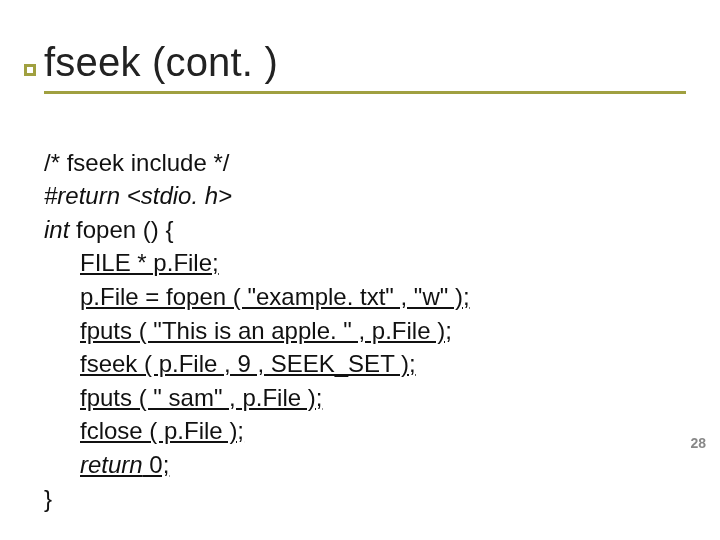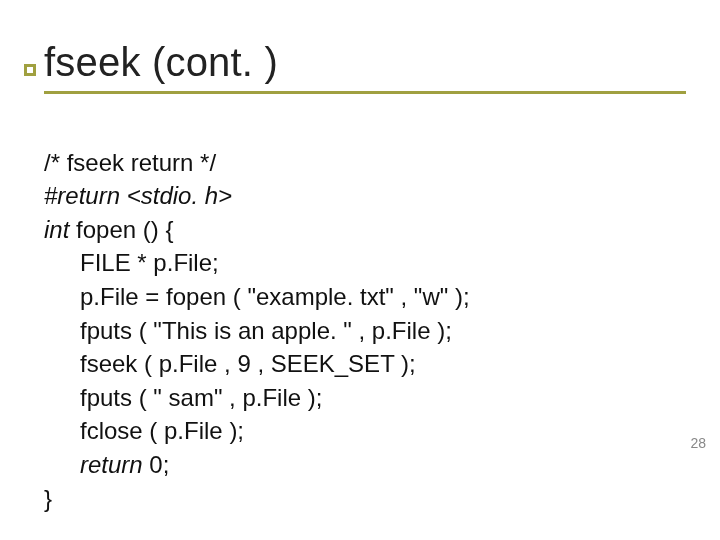--- a/index.html
+++ b/index.html
@@ -40,38 +40,39 @@
     background: #a0a040;
     margin: 0 0 18px 0;
   }
   .code {
     font-size: 24px;
     line-height: 1.4;
     color: #111;
     white-space: pre;
   }
   .italic { font-style: italic; }
-  .indent { padding-left: 36px; display: block; }
+  .indent { padding-left: 36px; display: block; text-decoration: underline; }
   .pagenum {
     position: absolute;
     right: 14px;
     bottom: 16px;
     font-size: 14px;
     color: #888;
+    font-weight: bold;
   }
 </style>
 </head>
 <body>
 
 <div class="slide">
   <div class="accent-square"></div>
   <div class="title">fseek (cont. )</div>
   <div class="rule"></div>
 
   <div class="code">
-<span>/* fseek return */</span>
+<span>/* fseek include */</span>
 <span class="italic">#return</span><span class="italic"> &lt;stdio. h&gt;</span>
 <span class="italic">int</span><span> fopen () {</span>
 <span class="indent">FILE * p.File;</span><span class="indent">p.File = fopen ( "example. txt" , "w" );</span><span class="indent">fputs ( "This is an apple. " , p.File );</span><span class="indent">fseek ( p.File , 9 , SEEK_SET );</span><span class="indent">fputs ( " sam" , p.File );</span><span class="indent">fclose ( p.File );</span><span class="indent"><span class="italic">return</span><span> 0;</span></span><span>}</span>
   </div>
 
   <div class="pagenum">28</div>
 </div>
 
 </body></html>

